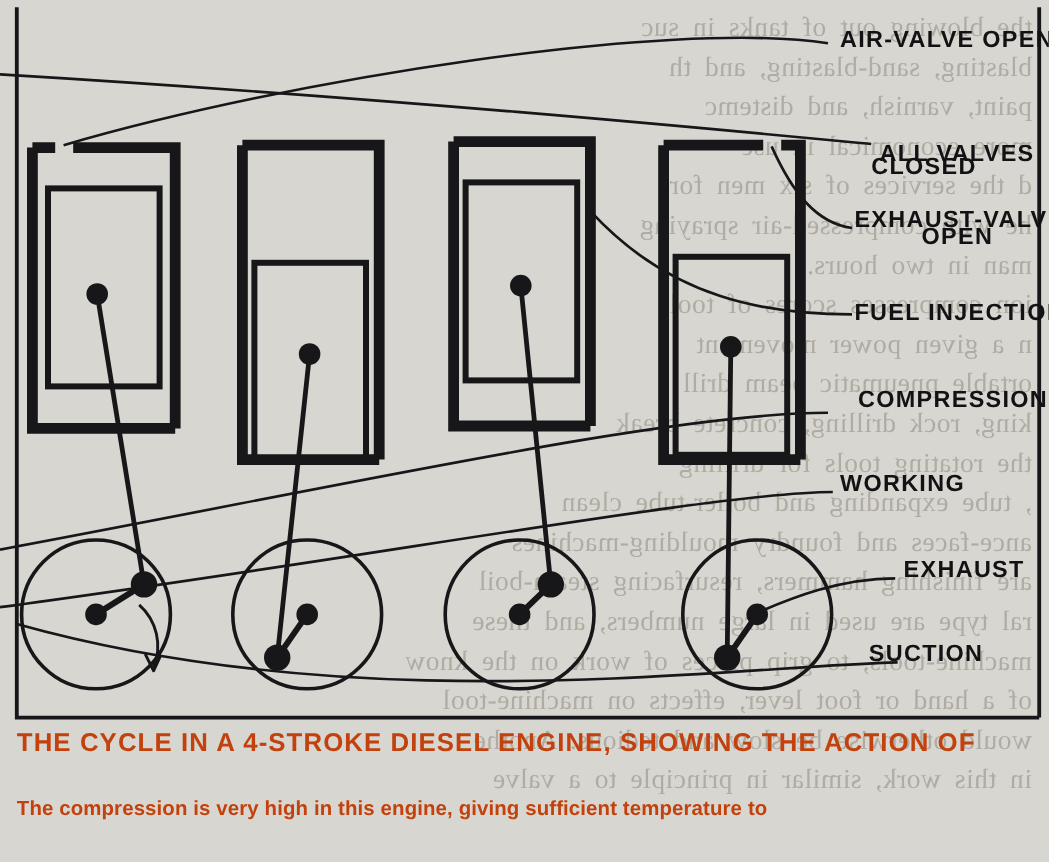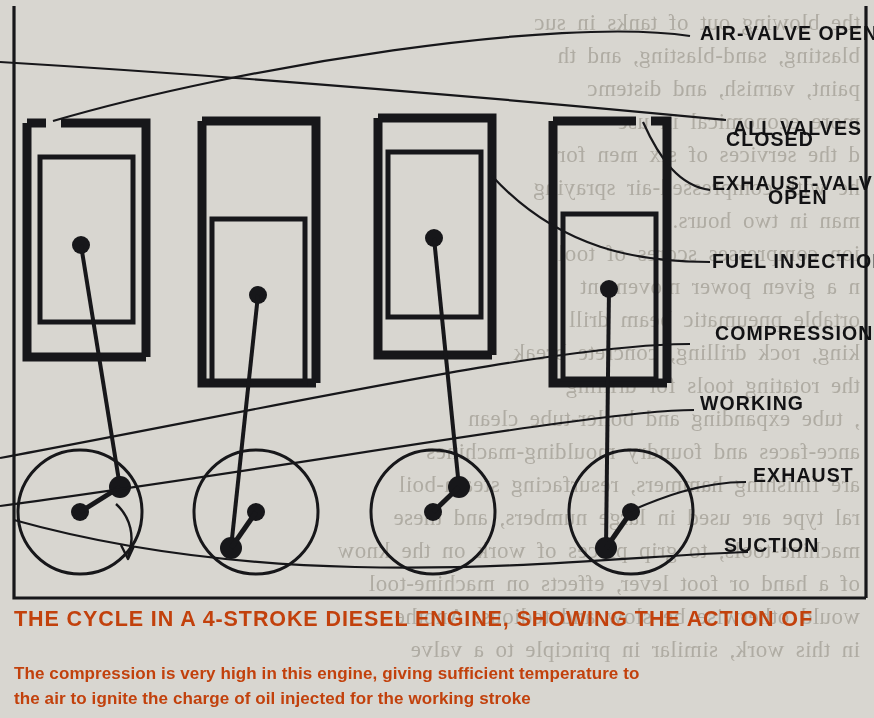--- a/index.html
+++ b/index.html
@@ -193,14 +193,13 @@
   <div class="lbl" style="left:753px;top:464px;">Exhaust</div>
   <div class="lbl" style="left:724px;top:534px;">Suction</div>
 </div>
 
 <div class="cap" id="caption-title">
   <span>The cycle in a 4-stroke diesel engine, showing the action of</span><br>
 </div>
 
 <div class="cap" id="caption-sub">
   <span>The compression is very high in this engine, giving sufficient temperature to</span><br>
-  <span>the air to ignite the charge of oil injected for the working stroke</span>
 </div>
 
 </body></html>

